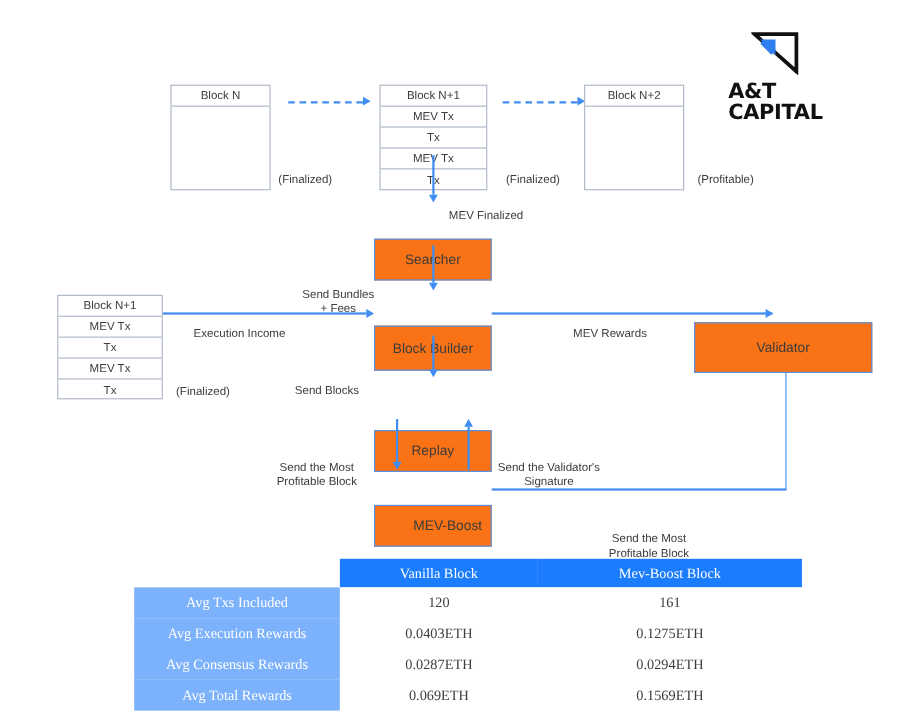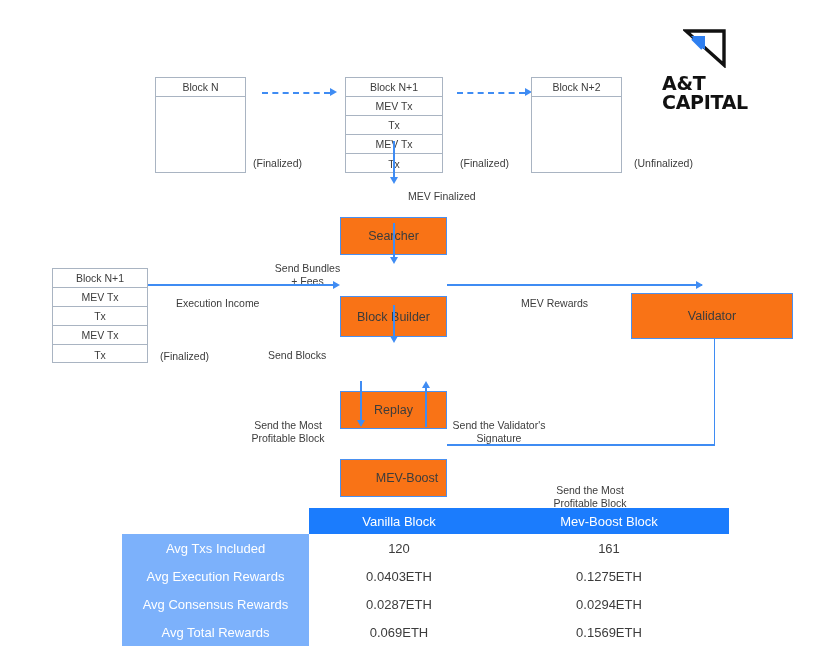--- a/index.html
+++ b/index.html
@@ -44,21 +44,21 @@
 
   
   .logo{position:absolute;display:flex;align-items:center;gap:6px;flex-direction:column;}
   .logo-txt{
     font-family:"DejaVu Sans",sans-serif;font-weight:bold;color:#111;
     font-size:19px;line-height:19px;letter-spacing:-0.3px;
   }
 
   
   .tbl{position:absolute;border-collapse:collapse;}
-  .tbl td,.tbl th{padding:0;margin:0;}
+  .tbl td,.tbl th{padding:0;margin:0;font-family:Liberation Serif, serif;}
   .th-blue{
     background:#1b7cfd;color:#fff;font-size:13px;font-weight:normal;
     text-align:center;height:26px;white-space:nowrap;
   }
   .th-empty{background:#fff;height:26px;}
   .rowlbl{
     background:#7cb1fb;color:#fff;font-size:13px;text-align:center;
     height:28px;white-space:nowrap;
   }
   .cellval{
@@ -101,21 +101,21 @@
   </div>
   <div class="lbl abs" style="left:460px;top:125px;">(Finalized)</div>
 
   <div class="dash" style="left:457px;top:92px;width:68px;"></div>
   <div class="arr arr-r" style="left:525px;top:88px;"></div>
 
   <div class="blockstack abs" style="left:531px;top:45px;width:91px;height:96px;">
     <div class="brow" style="height:19px;">Block N+2</div>
     <div class="brow bfill" style="height:75px;"></div>
   </div>
-  <div class="lbl abs" style="left:634px;top:125px;">(Unfinalized)</div>
+  <div class="lbl abs" style="left:634px;top:125px;">(Profitable)</div>
 
   <div class="ln lnv" style="left:393px;top:141px;height:36px;"></div>
   <div class="arr arr-d" style="left:389.5px;top:177px;"></div>
   <div class="lbl abs" style="left:408px;top:158px;">MEV Finalized</div>
 
   <div class="bluebox abs" style="left:340px;top:185px;width:107px;height:38px;">
     <span>Searcher</span>
   </div>
 
   <div class="ln lnv" style="left:393px;top:223px;height:34px;"></div>

